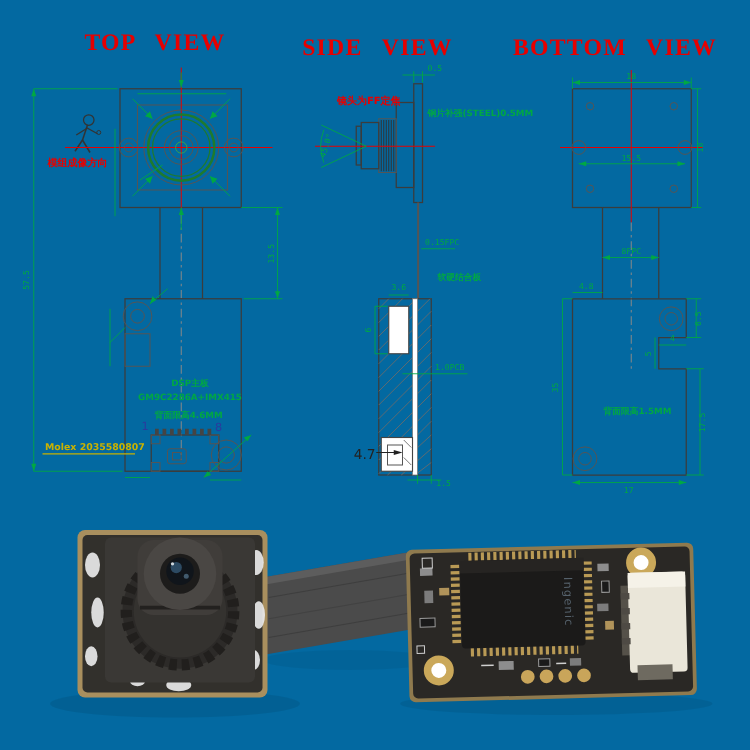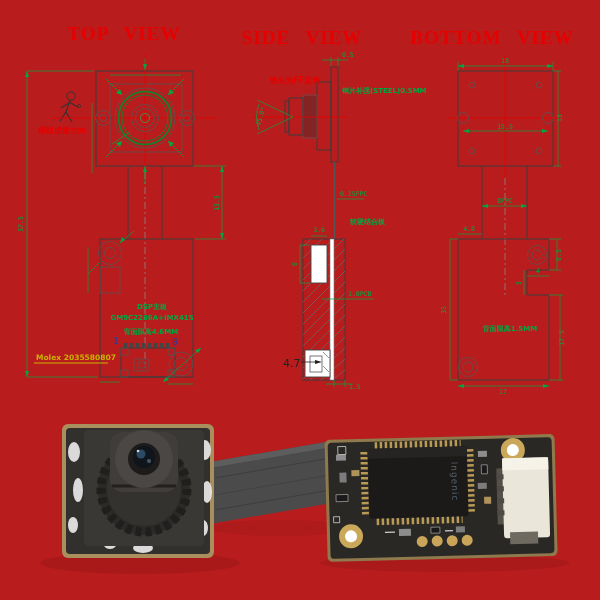--- a/index.html
+++ b/index.html
@@ -1,16 +1,16 @@
 <!DOCTYPE html>
 <html><head>
 <meta charset="utf-8">
 <style>
   html,body{margin:0;padding:0;background:#ffffff;}
-  .stage{position:relative;width:600px;height:600px;background:#b91c1c;overflow:hidden;}
+  .stage{position:relative;width:600px;height:600px;background:#0369a1;overflow:hidden;}
   svg{display:block;}
   text{font-family:"DejaVu Sans","Liberation Sans",sans-serif;}
   .view-title{font-family:"Liberation Serif","DejaVu Serif",serif;font-weight:bold;font-size:19px;fill:#e60000;word-spacing:10px;letter-spacing:1px;}
   .dim{font-family:"DejaVu Sans Mono","Liberation Mono",monospace;font-size:6.5px;fill:#00a843;}
   .dim-big{font-family:"DejaVu Sans","Liberation Sans",sans-serif;font-size:11px;fill:#222;}
   .note-green{font-size:7px;fill:#00a843;font-weight:bold;}
   .note-red{font-size:8px;fill:#e60000;font-weight:bold;}
   .pin-num{font-size:9px;fill:#2b3a9e;}
   .molex{font-size:7.5px;fill:#c9b200;font-weight:bold;}
   .chip-brand{font-size:9px;fill:#55616b;letter-spacing:1px;}

